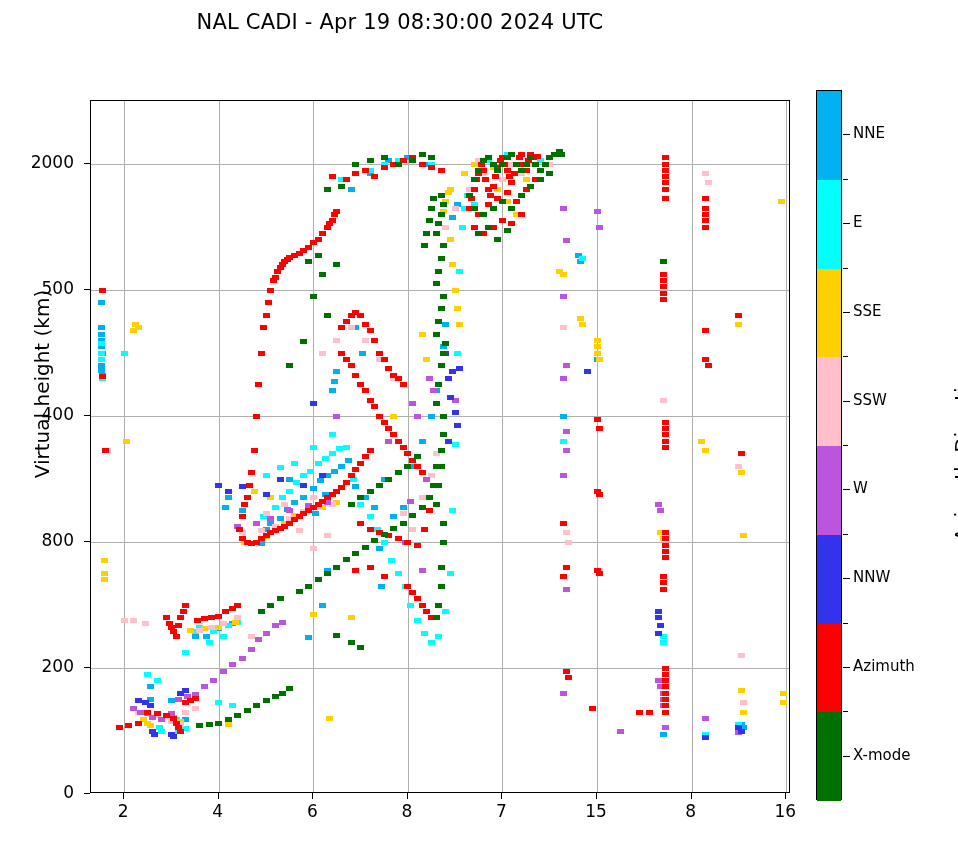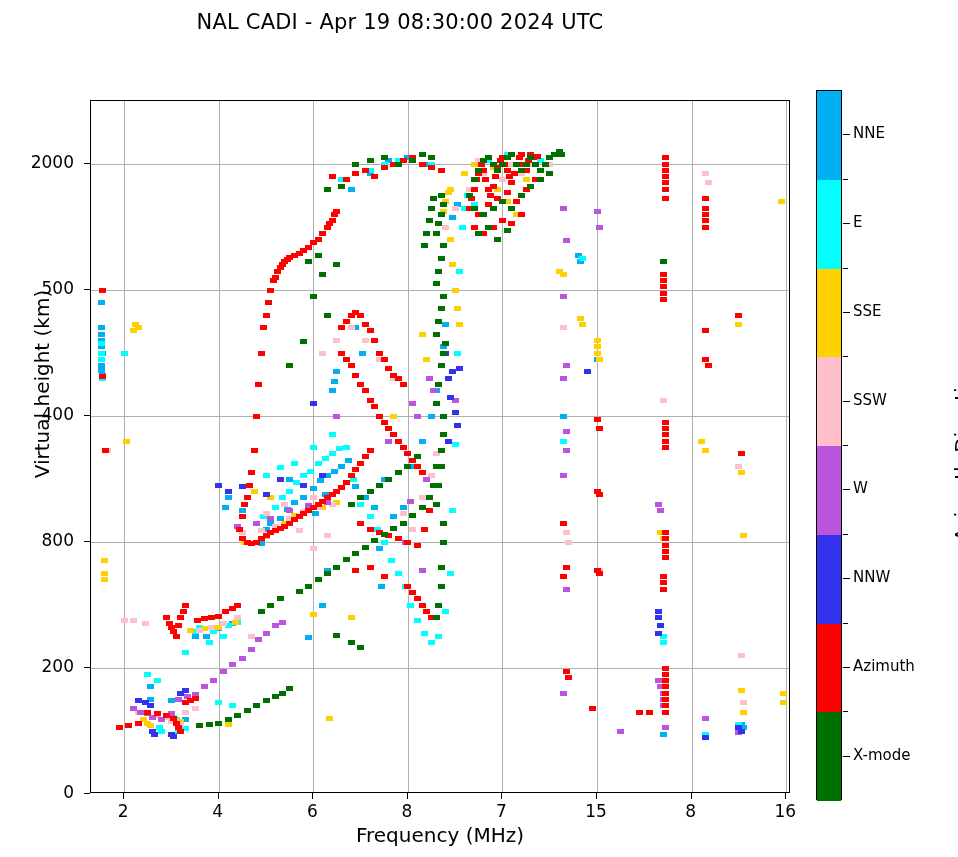--- a/index.html
+++ b/index.html
@@ -886,21 +886,20 @@
       <div class="ytick" style="top: 541px;"></div>
       <div class="ylab" style="left: 14px; top: 530px;">800</div>
       <div class="ytick" style="top: 415px;"></div>
       <div class="ylab" style="left: 14px; top: 404px;">400</div>
       <div class="ytick" style="top: 289px;"></div>
       <div class="ylab" style="left: 14px; top: 278px;">500</div>
       <div class="ytick" style="top: 163px;"></div>
       <div class="ylab" style="left: 14px; top: 152px;">2000</div>
     </div>
 
-  <div id="xaxis-title">Frequency (MHz)</div>
   <div id="yaxis-title">Virtual height (km)</div>
 
   <div id="cbar">
       <div class="cseg" style="top: 0px; height: 88.75px; background: rgb(0, 176, 240);"></div>
       <div class="cseg" style="top: 88.75px; height: 88.75px; background: rgb(0, 255, 255);"></div>
       <div class="cseg" style="top: 177.5px; height: 88.75px; background: rgb(255, 208, 0);"></div>
       <div class="cseg" style="top: 266.25px; height: 88.75px; background: rgb(255, 192, 203);"></div>
       <div class="cseg" style="top: 355px; height: 88.75px; background: rgb(187, 85, 221);"></div>
       <div class="cseg" style="top: 443.75px; height: 88.75px; background: rgb(51, 51, 238);"></div>
       <div class="cseg" style="top: 532.5px; height: 88.75px; background: rgb(255, 0, 0);"></div>

